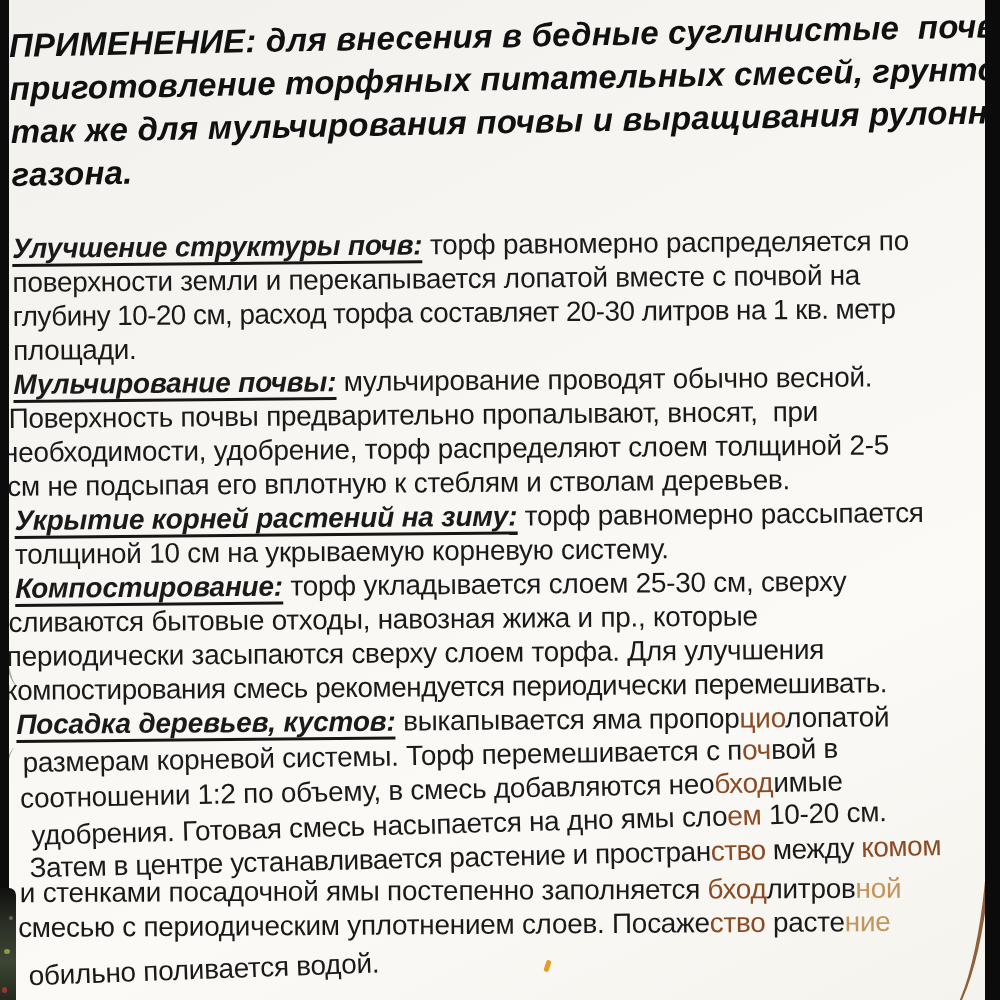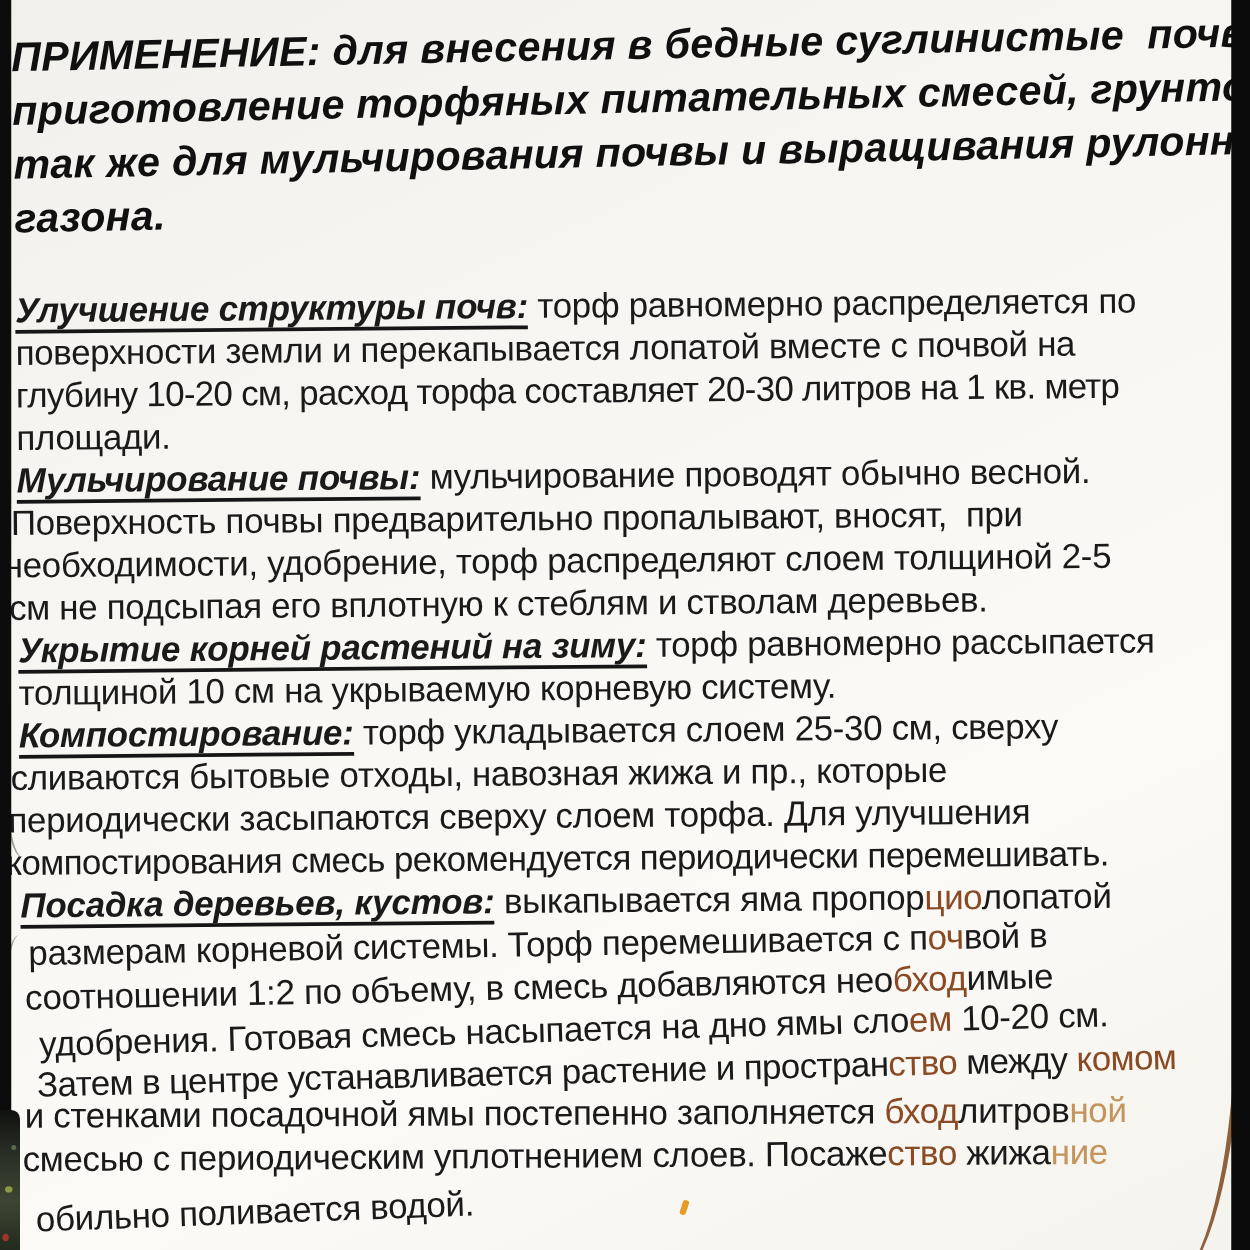--- a/index.html
+++ b/index.html
@@ -92,18 +92,18 @@
       <div class="ln k14"><span class="seg seg-h">Компостирование:</span><span class="seg seg-n"> торф укладывается слоем 25-30 см, сверху</span></div>
       <div class="ln k15"><span class="seg seg-n">сливаются бытовые отходы, навозная жижа и пр., которые</span></div>
       <div class="ln k16"><span class="seg seg-n">периодически засыпаются сверху слоем торфа. Для улучшения</span></div>
       <div class="ln k17"><span class="seg seg-n">компостирования смесь рекомендуется периодически перемешивать.</span></div>
       <div class="ln k18"><span class="seg seg-h">Посадка деревьев, кустов:</span><span class="seg seg-n"> выкапывается яма пропор</span><span class="seg seg-b">цио</span><span class="seg seg-n">лопатой</span></div>
       <div class="ln k19"><span class="seg seg-n">размерам корневой системы. Торф перемешивается с п</span><span class="seg seg-b">оч</span><span class="seg seg-n">вой в</span></div>
       <div class="ln k20"><span class="seg seg-n">соотношении 1:2 по объему, в смесь добавляются нео</span><span class="seg seg-b">бход</span><span class="seg seg-n">имые</span></div>
       <div class="ln k21"><span class="seg seg-n">удобрения. Готовая смесь насыпается на дно ямы сло</span><span class="seg seg-b">ем</span><span class="seg seg-n"> 10-20 см.</span></div>
       <div class="ln k22"><span class="seg seg-n">Затем в центре устанавливается растение и простран</span><span class="seg seg-b">ство</span><span class="seg seg-n"> между </span><span class="seg seg-b">комом</span></div>
       <div class="ln k23"><span class="seg seg-n">и стенками посадочной ямы постепенно заполняется </span><span class="seg seg-b">бход</span><span class="seg seg-n">литров</span><span class="seg seg-g">ной</span></div>
-      <div class="ln k24"><span class="seg seg-n">смесью с периодическим уплотнением слоев. Посаже</span><span class="seg seg-b">ство</span><span class="seg seg-n"> жижа</span><span class="seg seg-g">ние</span></div>
+      <div class="ln k24"><span class="seg seg-n">смесью с периодическим уплотнением слоев. Посаже</span><span class="seg seg-b">ство</span><span class="seg seg-n"> расте</span><span class="seg seg-g">ние</span></div>
       <div class="ln k25"><span class="seg seg-n">обильно поливается водой.</span></div>
     </div>
 
   </div>
 </div>
 
 </body></html>

